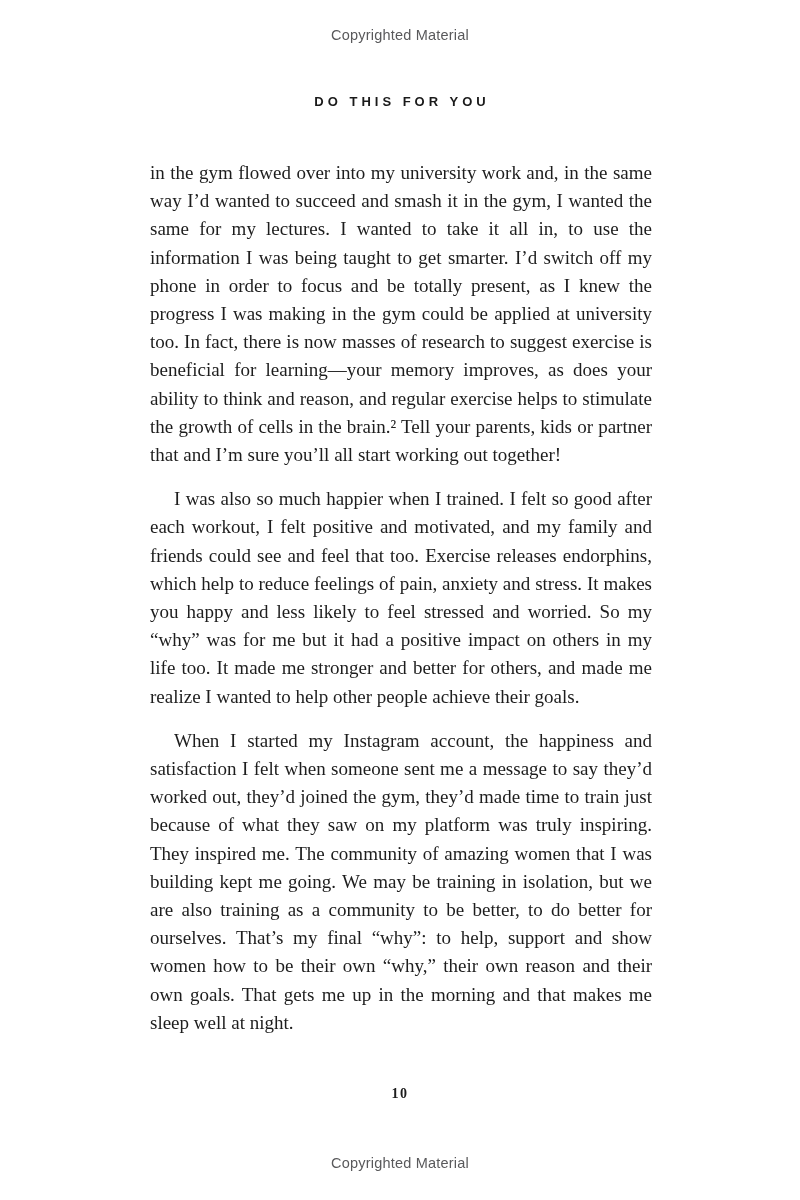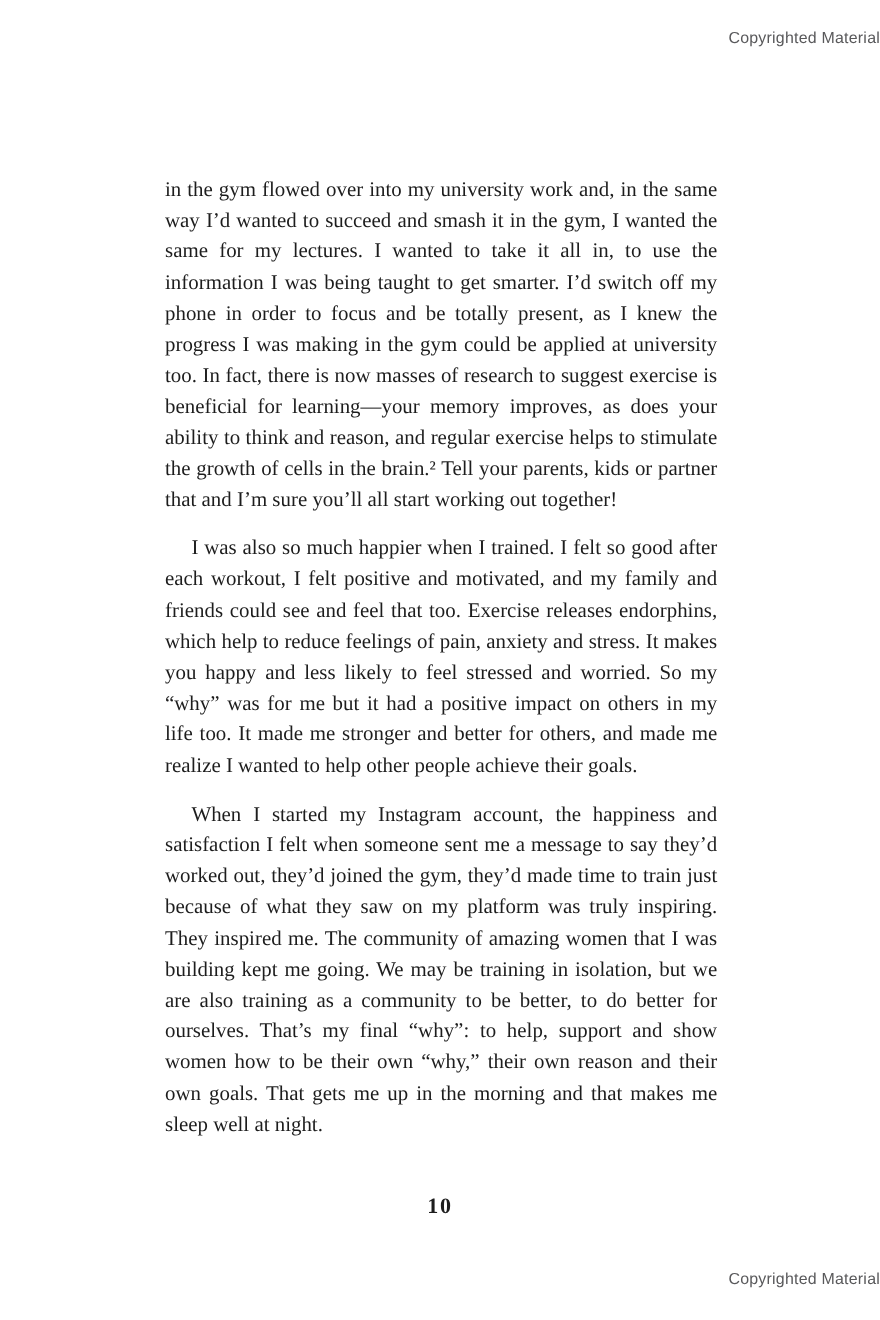--- a/index.html
+++ b/index.html
@@ -12,21 +12,21 @@
     width: 800px;
     height: 1200px;
     background: #ffffff;
     overflow: hidden;
     font-family: "Liberation Serif", serif;
   }
   .copyright-notice {
     position: absolute;
     left: 0;
     width: 100%;
-    text-align: right;
+    text-align: center;
     font-family: "Liberation Sans", sans-serif;
     font-size: 14.5px;
     color: #59595b;
     letter-spacing: 0.2px;
   }
   .copyright-notice.top { top: 27px; }
   .copyright-notice.bottom { top: 1155px; }
   .chapter-header {
     position: absolute;
     top: 94px;
@@ -58,33 +58,34 @@
   .text-block p.indent {
     text-indent: 24px;
   }
   .page-number {
     position: absolute;
     top: 1086px;
     left: 0;
     width: 100%;
     text-align: center;
     font-family: "Liberation Serif", serif;
-    font-size: 20px;
+    font-size: 14px;
     font-weight: bold;
     letter-spacing: 1.5px;
     color: #1d1d1d;
   }
 </style>
 </head>
 <body>
 
 <div class="book-page">
 
   <div class="copyright-notice top">Copyrighted Material</div>
 
+  <div class="chapter-header">DO THIS FOR YOU</div>
 
   <div class="text-block">
     <p>in the gym flowed over into my university work and, in the same way I’d wanted to succeed and smash it in the gym, I wanted the same for my lectures. I wanted to take it all in, to use the information I was being taught to get smarter. I’d switch off my phone in order to focus and be totally present, as I knew the progress I was making in the gym could be applied at university too. In fact, there is now masses of research to suggest exercise is beneficial for learning—your memory improves, as does your ability to think and reason, and regular exercise helps to stimulate the growth of cells in the brain.² Tell your parents, kids or partner that and I’m sure you’ll all start working out together!</p>
     <p class="indent">I was also so much happier when I trained. I felt so good after each workout, I felt positive and motivated, and my family and friends could see and feel that too. Exercise releases endorphins, which help to reduce feelings of pain, anxiety and stress. It makes you happy and less likely to feel stressed and worried. So my “why” was for me but it had a positive impact on others in my life too. It made me stronger and better for others, and made me realize I wanted to help other people achieve their goals.</p>
     <p class="indent">When I started my Instagram account, the happiness and satisfaction I felt when someone sent me a message to say they’d worked out, they’d joined the gym, they’d made time to train just because of what they saw on my platform was truly inspiring. They inspired me. The community of amazing women that I was building kept me going. We may be training in isolation, but we are also training as a community to be better, to do better for ourselves. That’s my final “why”: to help, support and show women how to be their own “why,” their own reason and their own goals. That gets me up in the morning and that makes me sleep well at night.</p>
   </div>
 
   <div class="page-number">10</div>
 
   <div class="copyright-notice bottom">Copyrighted Material</div>

